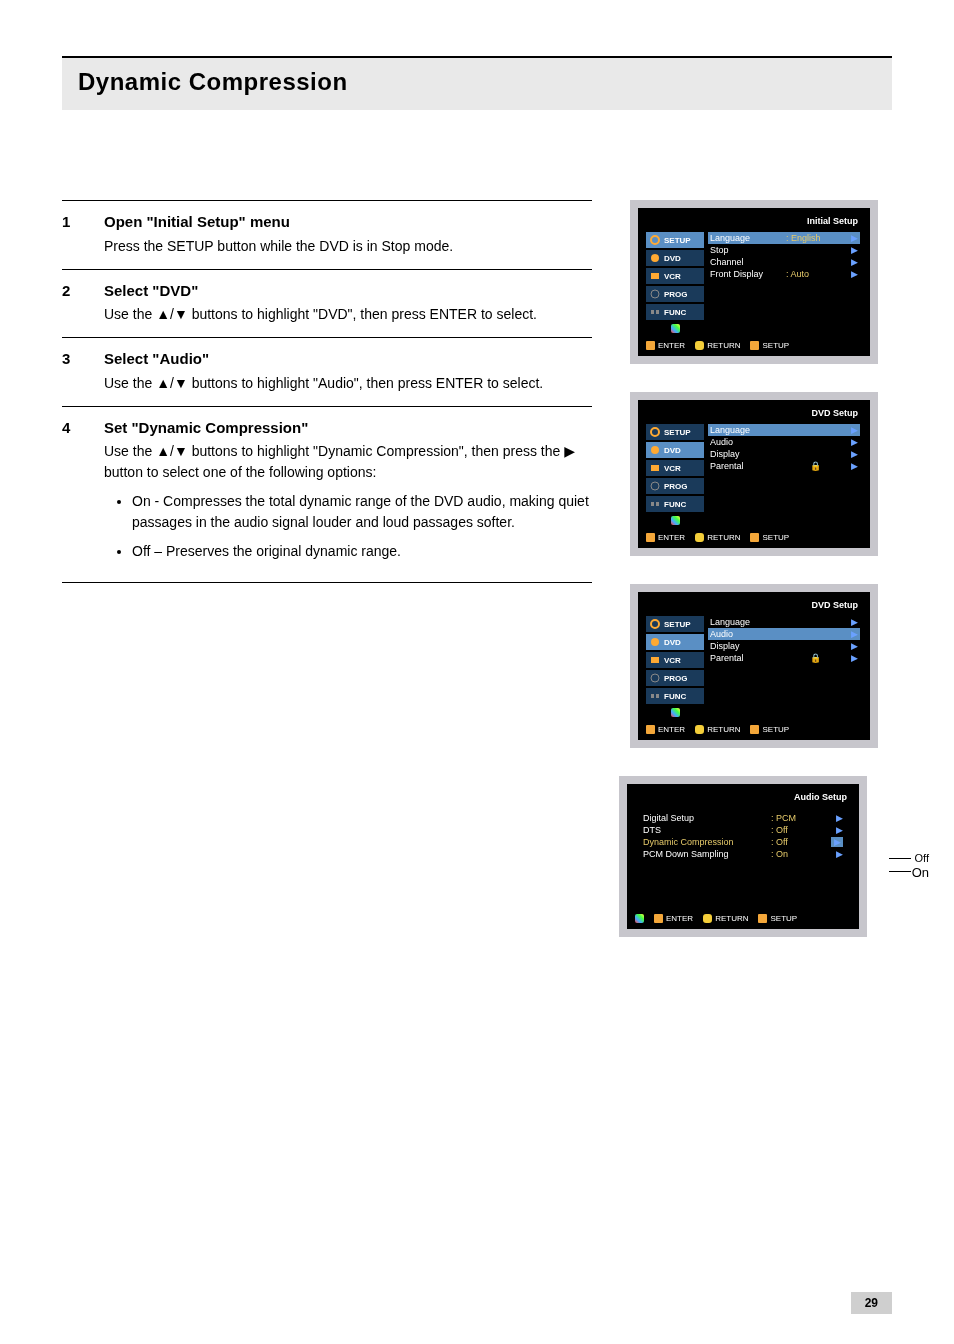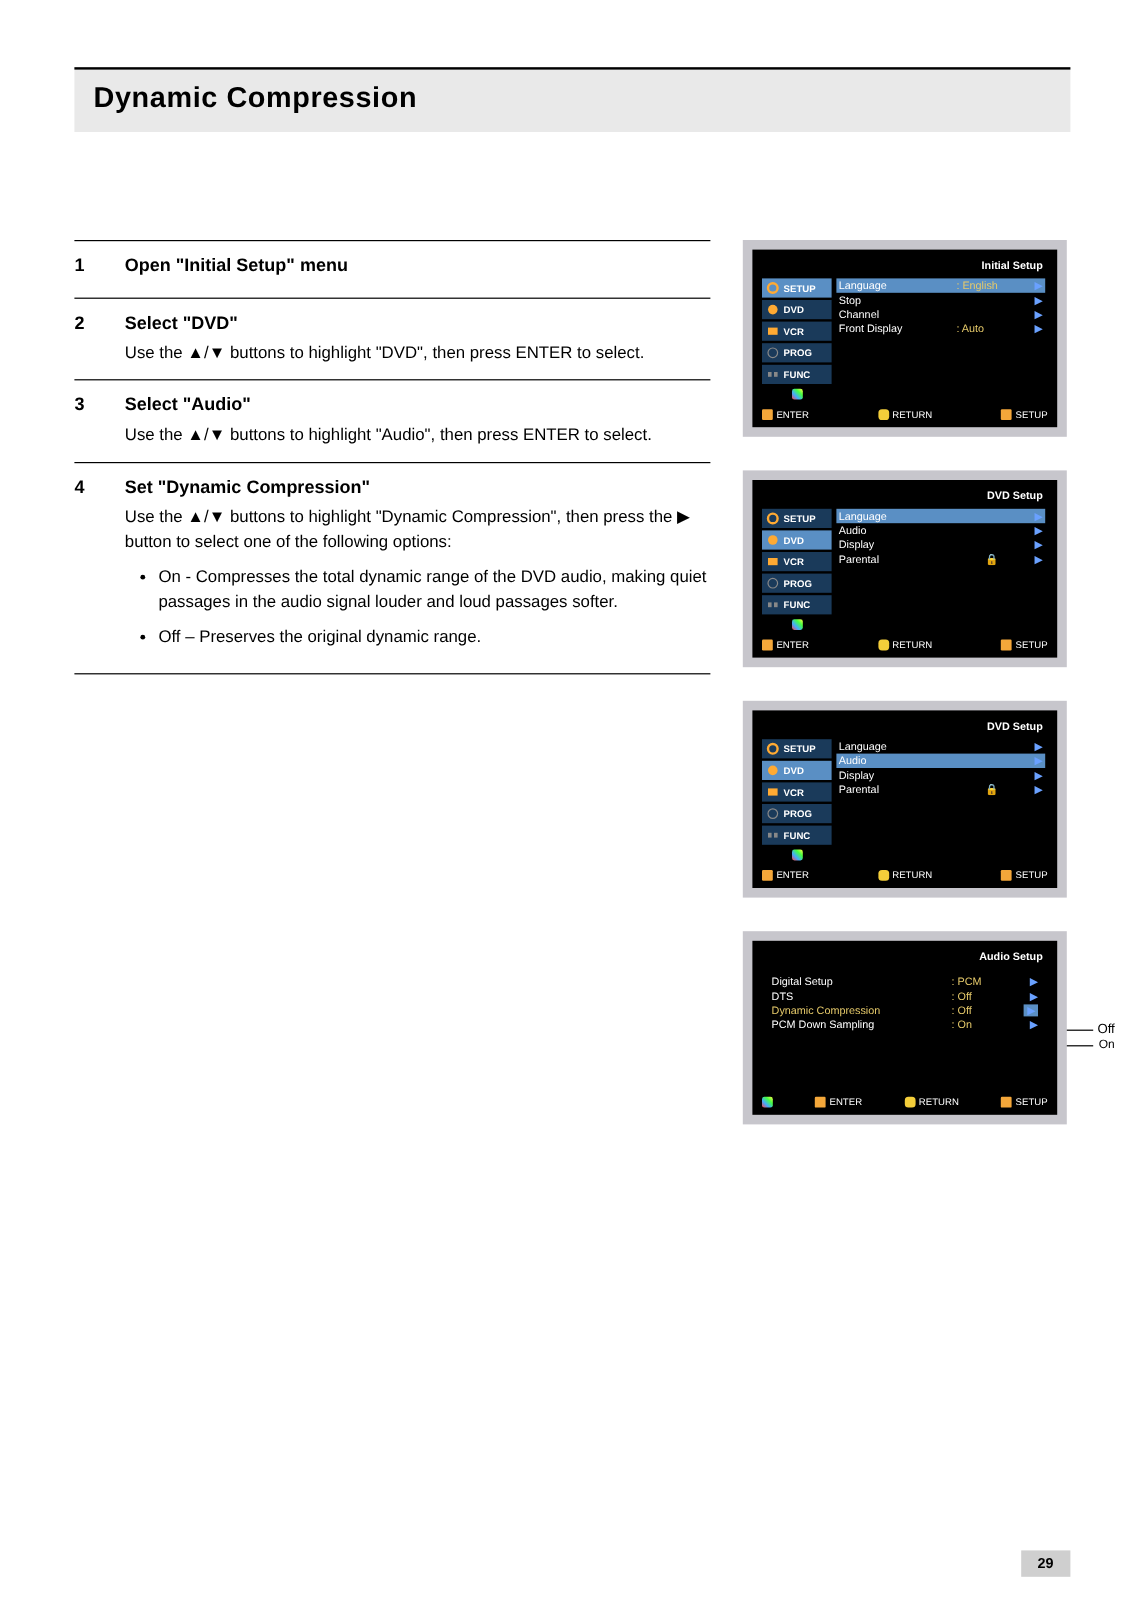--- a/index.html
+++ b/index.html
@@ -14,48 +14,48 @@
   .step:first-child { border-top: 1px solid #000; }
   .step-num { width: 24px; font-weight: bold; font-size: 15px; }
   .step-body { flex: 1; }
   .step-heading { font-weight: bold; font-size: 15px; margin-bottom: 2px; }
   .step-body p { margin-bottom: 0; }
   ul.bullets { margin: 8px 0 0 28px; }
   ul.bullets li { margin-bottom: 8px; font-size: 14px; list-style-type: disc; }
   .steps-end { border-top: 1px solid #000; height:0; }
 
   
-  .osd { width: 270px; background: #c7c6cc; padding: 8px; font-size: 10px; color: #fff; }
+  .osd { width: 248px; background: #c7c6cc; padding: 8px; font-size: 10px; color: #fff; }
   .osd-inner { background: #000; padding: 6px 8px 4px 8px; position: relative; }
   .osd-header { display:flex; justify-content:flex-end; padding: 2px 4px 6px 4px; font-size:9px; font-weight:bold; background:#000; }
   .osd-body { display:flex; gap:4px; }
   .osd-tabs { width: 58px; display:flex; flex-direction:column; gap:2px; }
   .tab { display:flex; align-items:center; gap:3px; padding:2px 3px; background:#1a3a5a; font-size:8px; font-weight:bold; }
   .tab.sel { background:#5a8fc4; }
   .tab-ico { width:12px;height:12px; display:inline-flex; align-items:center; justify-content:center; }
   .tab-ico svg { width:12px; height:12px; }
   .osd-list { flex:1; display:flex; flex-direction:column; gap:0; padding-right:2px; }
   .osd-row { display:flex; justify-content:space-between; align-items:center; padding:1px 2px; font-size:9px; }
   .osd-row.hl { background:#5a8fc4; }
   .osd-row .lbl { flex:1; }
   .osd-row .val { width:60px; color:#e6ca6a; }
   .osd-row .arrow { width:12px; text-align:right; color:#6aa1ff; }
   .osd-row .lock { width:60px; text-align:center; color:#fff; }
-  .osd-footer { display:flex; justify-content:space-between; gap:10px; padding:6px 0 2px 0; font-size:8px; }
+  .osd-footer { display:flex; justify-content:flex-start; gap:10px; padding:6px 0 2px 0; font-size:8px; }
   .osd-footer span { display:inline-flex; align-items:center; gap:3px; }
   .fic { display:inline-block; width:9px; height:9px; background:#f4a73a; border-radius:1px; }
   .fic.yel { background:#f4ce3a; border-radius:3px; }
   .fic.multi { background: linear-gradient(45deg,#f44,#4af,#4f4,#ff4); border-radius:2px; }
 
   
   .osd-audio .osd-list { padding:4px 6px; }
   .osd-audio .osd-body { display:block; }
   .audio-wrap { position:relative; width:270px;border-radius:10px; }
   .line-off { position:absolute; right:-40px; top:76px; font-size:11px; color:#000; }
-  .line-on  { position:absolute; right:-40px; top:89px; font-size:10px; color:#000; }
+  .line-on  { position:absolute; right:-40px; top:89px; font-size:13px; color:#000; }
   .ptr { position:absolute; background:#000; height:1px; }
   .ptr.p1 { width:22px; right:-22px; top:82px; }
   .ptr.p2 { width:22px; right:-22px; top:95px; }
 
   
   .pagefoot { position:absolute; bottom:30px; right:62px; background:#cfcfcf; color:#000; font-size:12px; font-weight:bold; padding:4px 14px; }
 </style>
 </head>
 <body>
 
@@ -64,20 +64,21 @@
     <h1>Dynamic Compression</h1>
   </div>
 
   <div class="columns">
     <div class="leftcol">
 
       <div class="step">
         <div class="step-num">1</div>
         <div class="step-body">
           <div class="step-heading">Open "Initial Setup" menu</div>
+          <p>Press the SETUP button while the DVD is in Stop mode.</p>
         </div>
       </div>
 
       <div class="step">
         <div class="step-num">2</div>
         <div class="step-body">
           <div class="step-heading">Select "DVD"</div>
           <p>Use the ▲/▼ buttons to highlight "DVD", then press ENTER to select.</p>
         </div>
       </div>

